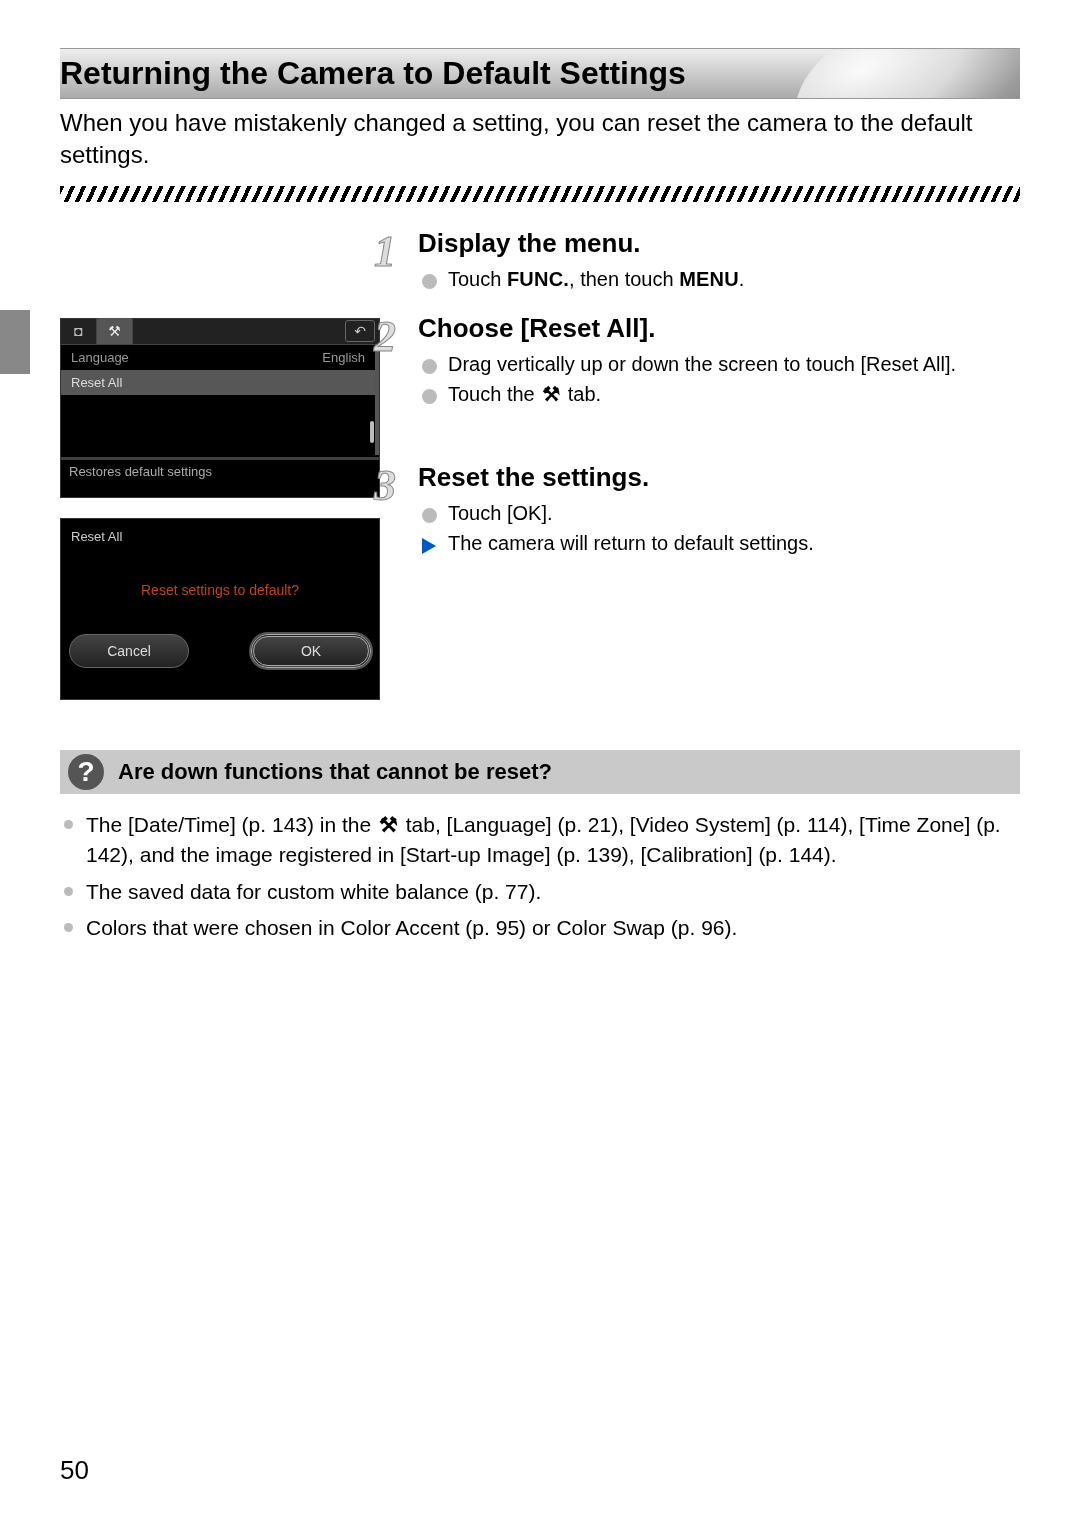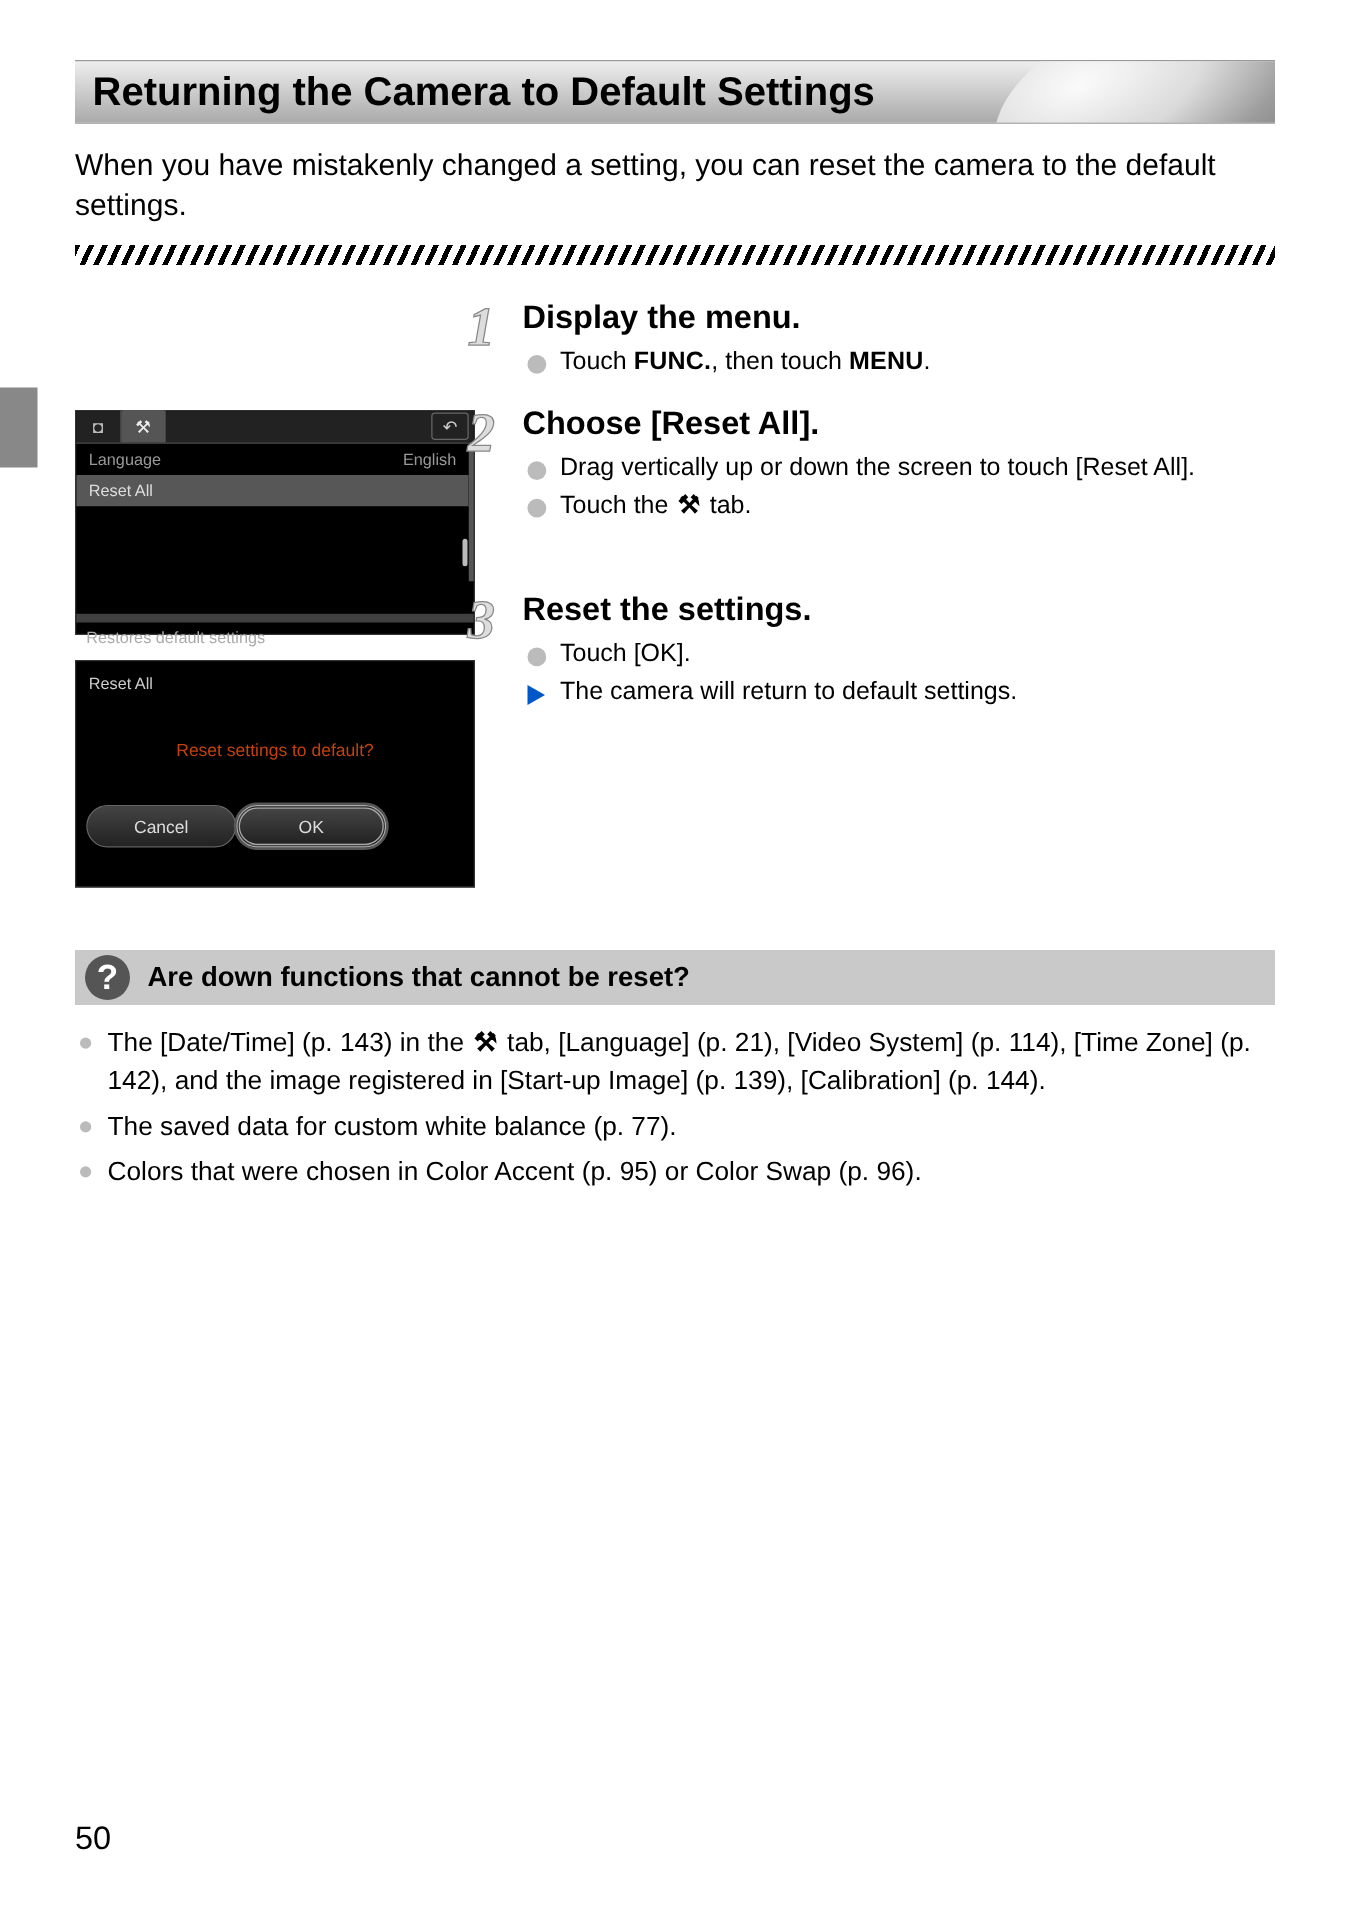--- a/index.html
+++ b/index.html
@@ -10,23 +10,23 @@
     height: 1526px;
     position: relative;
     padding: 48px 60px 40px 60px;
     color: #000;
   }
   .title-bar {
     position: relative;
     background: linear-gradient(to bottom, #eee 0%, #ccc 50%, #aaa 100%);
     border-top: 1px solid #999;
     border-bottom: 1px solid #999;
-    padding: 6px 14px;
+    padding: 6px 0;
     overflow: hidden;
-    margin-bottom: 18px;
+    margin-bottom: 8px;
   }
   .title-bar h1 {
     font-size: 32px;
     font-weight: bold;
     color: #000;
     position: relative;
     z-index: 2;
   }
   .title-bar .swoosh {
     position: absolute;
@@ -128,25 +128,25 @@
     font-size: 13px;
     color: #999;
   }
   .screen1 .row.sel {
     background: #575757;
     color: #ddd;
   }
   .screen1 .footer {
     position: absolute;
     bottom: 0; left: 0; right: 0;
-    height: 16px;
+    height: 40px;
     padding: 4px 8px;
     font-size: 13px;
     color: #aaa;
-    border-top: 7px solid #404040;
+    border-top: 3px solid #404040;
   }
   .screen1 .scroll-thumb {
     position: absolute;
     right: 1px;
     top: 76px;
     width: 4px;
     height: 22px;
     background: #bbb;
     border-radius: 2px;
   }
@@ -161,21 +161,22 @@
     padding: 2px 2px 16px 2px;
   }
   .screen2 .msg {
     text-align: center;
     font-size: 14px;
     color: #c2410c;
     padding: 22px 0 36px 0;
   }
   .screen2 .btns {
     display: flex;
-    justify-content: flex-start;
+    gap: 18px;
+    justify-content: space-between;
   }
   .screen2 .btn {
     width: 120px;
     height: 34px;
     border-radius: 17px;
     display: flex;
     align-items: center;
     justify-content: center;
     font-size: 14px;
     color: #ddd;

